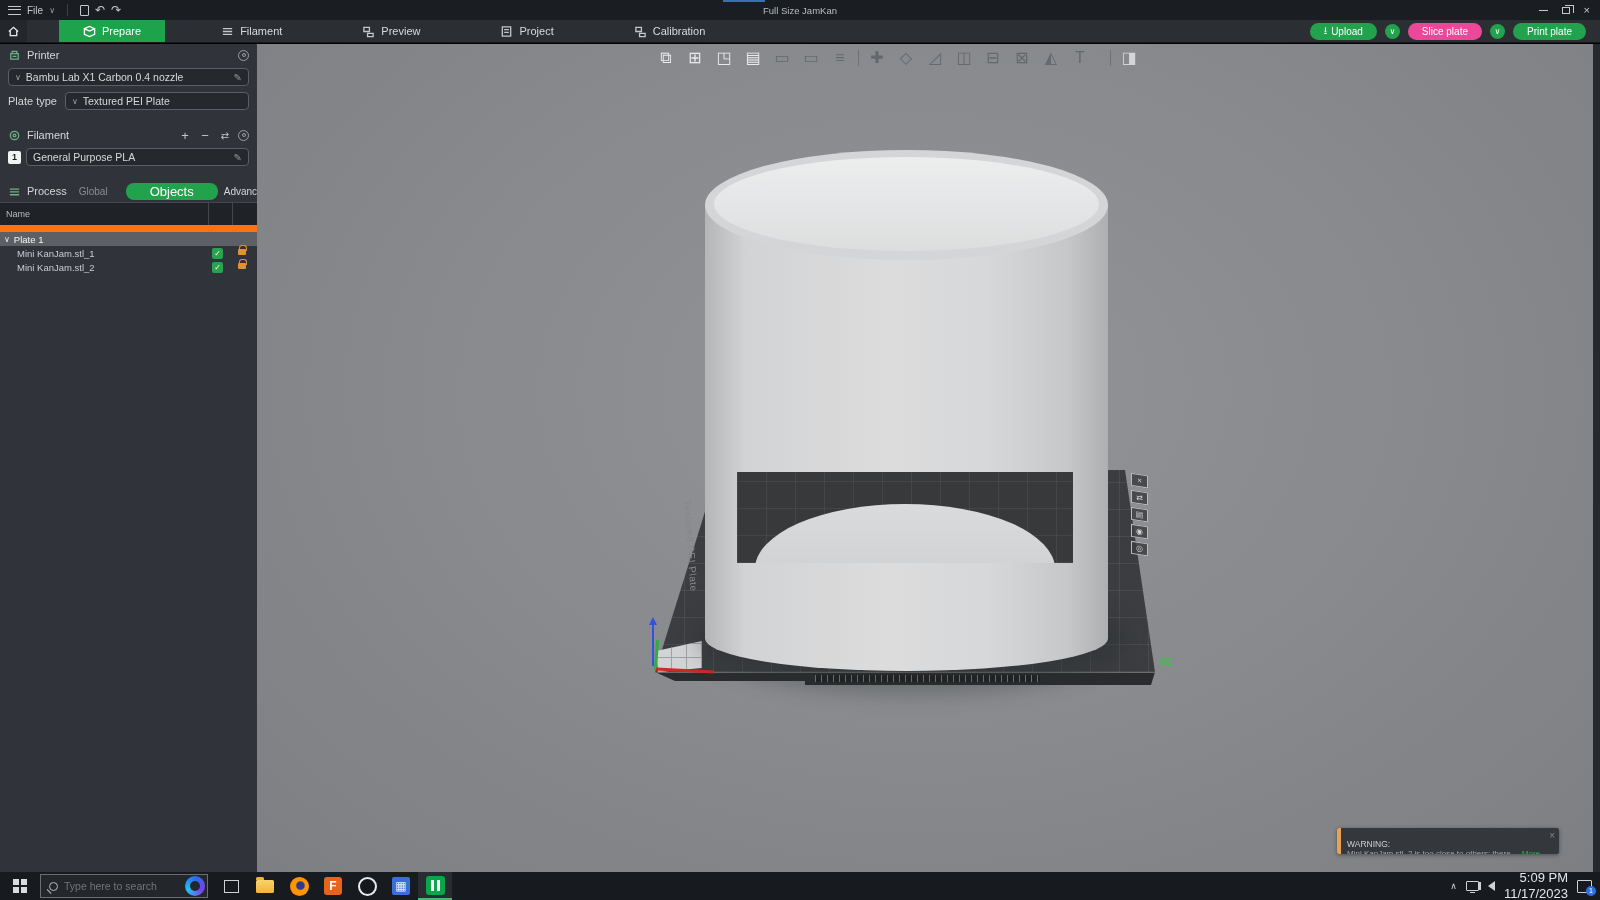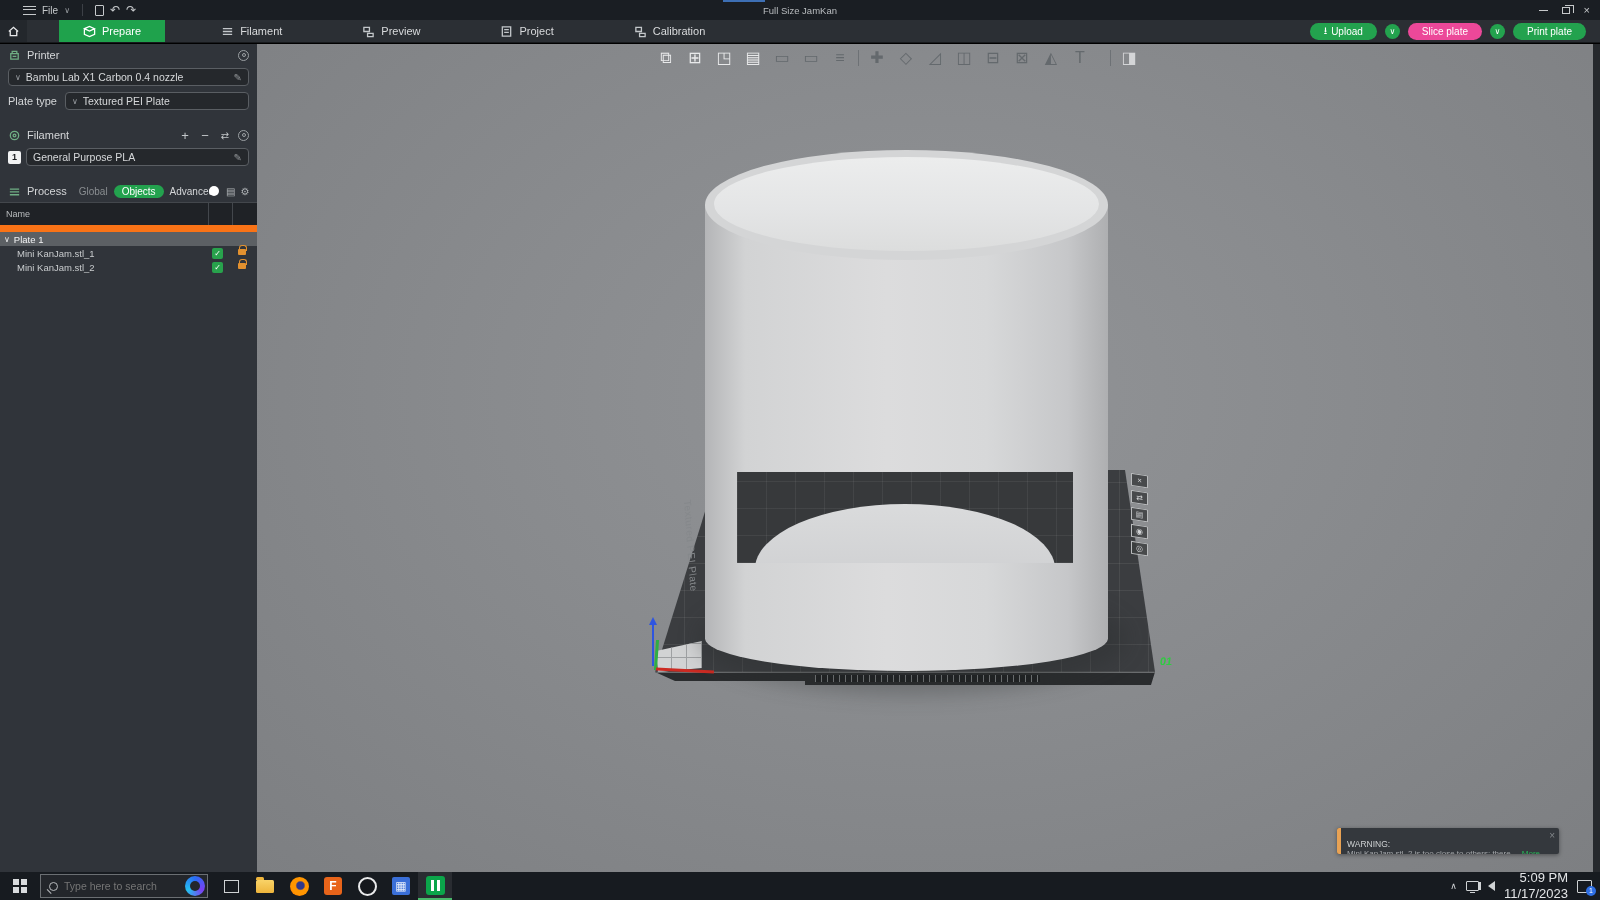--- a/index.html
+++ b/index.html
@@ -3,21 +3,21 @@
 <meta charset="utf-8">
 <style>
   * { margin:0; padding:0; box-sizing:border-box; }
   html,body { width:1600px; height:900px; overflow:hidden; background:#000;
     font-family:"Liberation Sans", sans-serif; }
   .stage { position:absolute; inset:0; width:1600px; height:900px; }
 
   
   .titlebar { position:absolute; top:0; left:0; right:0; height:20px; background:#1a1e23;
     display:flex; align-items:center; color:#c6c9cb; font-size:10px; }
-  .tb-left { display:flex; align-items:center; gap:6px; padding-left:23px; }
+  .tb-left { display:flex; align-items:center; gap:6px; padding-left:8px; }
   .hamburger { width:13px; height:9px; border-top:1.5px solid #c6c9cb; border-bottom:1.5px solid #c6c9cb; position:relative; }
   .hamburger::after { content:""; position:absolute; left:0; right:0; top:2.5px; border-top:1.5px solid #c6c9cb; }
   .chev { font-size:8px; color:#9a9ea2; }
   .tb-sep { width:1px; height:12px; background:#3c4046; margin:0 6px; }
   .doc-icon { width:9px; height:11px; border:1.2px solid #c6c9cb; border-radius:1px; }
   .arrow-glyph { font-size:12px; color:#c6c9cb; line-height:1; }
   .tb-title { position:absolute; left:0; right:0; text-align:center; color:#b9bcbf; font-size:9.5px; pointer-events:none; }
   .tb-right { margin-left:auto; display:flex; align-items:center; gap:14px; padding-right:10px; z-index:2; }
   .win-min { width:9px; border-top:1.2px solid #c6c9cb; }
   .win-restore { width:8px; height:7px; border:1.2px solid #c6c9cb; position:relative; }
@@ -55,21 +55,21 @@
   .select .grow { flex:1; white-space:nowrap; overflow:hidden; }
   .edit-glyph { color:#8f9396; font-size:10px; }
   .row-inline { display:flex; align-items:center; padding:0 8px 6px 8px; gap:8px; font-size:11px; }
   .row-inline .select { margin:0; flex:1; }
   .plus-minus { color:#c3c7ca; font-size:13px; width:14px; text-align:center; }
   .fil-row { display:flex; align-items:center; gap:5px; padding:2px 8px 8px 8px; }
   .fil-num { width:13px; height:13px; background:#f2f3f4; color:#1b1d20; font-size:9px; font-weight:bold;
     display:flex; align-items:center; justify-content:center; border-radius:2px; }
   .fil-row .select { margin:0; flex:1; }
   .proc-tab-global { color:#8a8e91; font-size:10px; }
-  .proc-tab-objects { background:#23a24e; color:#fff; font-size:10px; border-radius:8px; padding:1px 8px; }
+  .proc-tab-objects { background:#23a24e; color:#fff; font-size:13px; border-radius:8px; padding:1px 24px;margin-left:12px; }
   .adv-label { font-size:10px; margin-left:auto; }
   .toggle { width:24px; height:12px; border-radius:6px; background:#23a24e; position:relative; }
   .toggle::after { content:""; position:absolute; right:1px; top:1px; width:10px; height:10px; border-radius:50%; background:#fff; }
   .proc-icons { display:flex; gap:5px; color:#aeb2b5; font-size:10px; }
 
   .objlist-header { height:30px; background:#1f2226; display:flex; align-items:center; font-size:9px; color:#b9bcbe;
     border-top:1px solid #43474c; border-bottom:7px solid #f97316; position:relative; }
   .objlist-header .name { padding-left:6px; }
   .col-div { position:absolute; top:0; bottom:0; width:1px; background:#43474c; }
   .plate-row { height:14px; background:#5c6064; color:#f2f3f4; font-size:9.5px; display:flex; align-items:center; gap:4px; padding-left:4px; }

